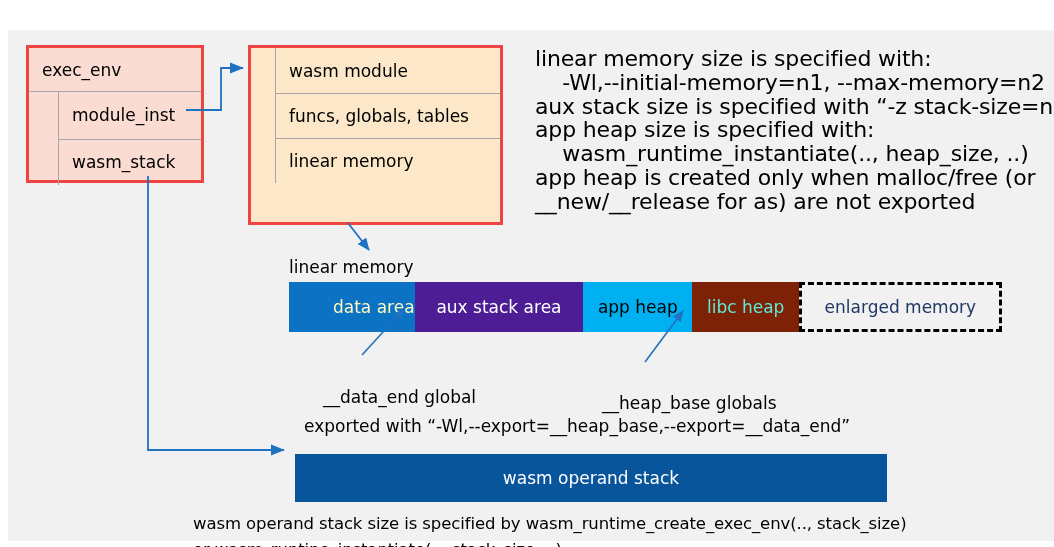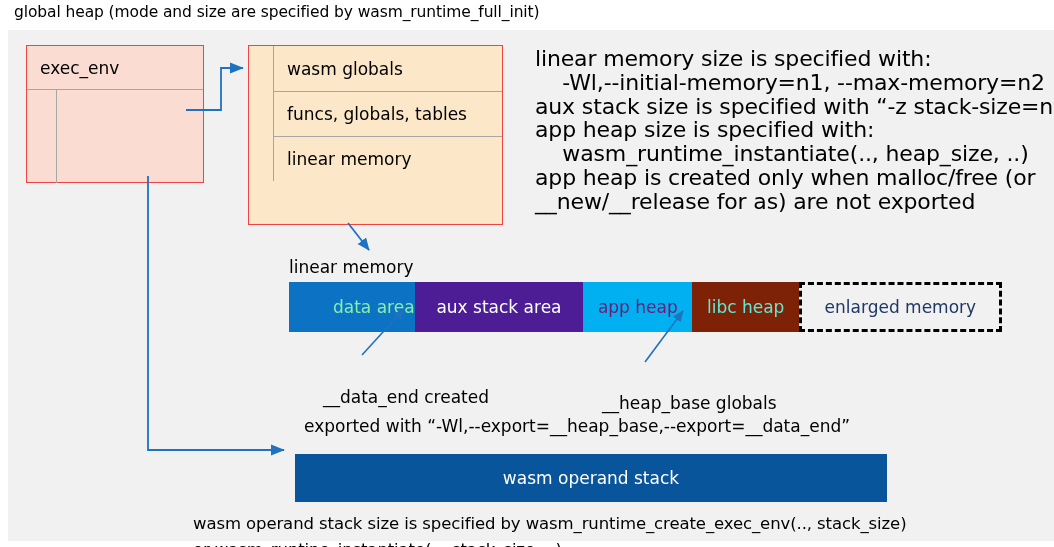--- a/index.html
+++ b/index.html
@@ -29,21 +29,21 @@
     top: 3px;
     font-size: 15.5px;
     color: #000000;
     white-space: nowrap;
     letter-spacing: -0.1px;
   }
 
   
   .struct {
     position: absolute;
-    border: 1px solid #ef4444;
+    border: 3px solid #ef4444;
     box-sizing: border-box;
   }
   .struct .hdr {
     box-sizing: border-box;
     border-bottom: 1px solid #a6a6a6;
     display: flex;
     align-items: center;
     padding-left: 13px;
     font-size: 17px;
     color: #000;
@@ -172,62 +172,63 @@
     left: 0; top: 0;
     width: 1054px; height: 547px;
     pointer-events: none;
   }
 </style>
 </head>
 <body>
 
 <div id="root">
 
-  <div id="title">global heap (mode and size are specified by wasm_runtime_full_init)</div>
 
   <div id="panel">
 
     <div id="exec-env" class="struct">
       <div class="hdr">exec_env</div>
       <div class="body">
         <div class="gutter"></div>
         <div class="fields">
+          <div class="field">module_inst</div>
+          <div class="field">wasm_stack</div>
         </div>
       </div>
     </div>
 
     <div id="wmi" class="struct">
       <div class="body">
         <div class="gutter"></div>
         <div class="fields">
-          <div class="field">wasm globals</div>
+          <div class="field">wasm module</div>
           <div class="field">funcs, globals, tables</div>
           <div class="field">linear memory</div>
         </div>
       </div>
     </div>
 
     <div id="notes">linear memory size is specified with:
     -Wl,--initial-memory=n1, --max-memory=n2
 aux stack size is specified with “-z stack-size=n”
 app heap size is specified with:
     wasm_runtime_instantiate(.., heap_size, ..)
 app heap is created only when malloc/free (or
 __new/__release for as) are not exported</div>
 
     <div id="lm-label">linear memory</div>
     <div id="mem-bar">
-        <div class="seg" style="flex: 0 0 16.5%; background: rgb(11, 114, 196); color: #86efac; padding-left: 44px;">data area</div>
+        <div class="seg" style="flex: 0 0 16.5%; background: rgb(11, 114, 196); color: #fef9c3; padding-left: 44px;">data area</div>
         <div class="seg" style="flex: 0 0 24%; background: #4c1d95; color: rgb(255, 255, 255);">aux stack area</div>
-        <div class="seg" style="flex: 0 0 15.5%; background: rgb(0, 176, 240); color: #701a75;">app heap</div>
+        <div class="seg" style="flex: 0 0 15.5%; background: rgb(0, 176, 240); color: #000000;">app heap</div>
         <div class="seg" style="flex: 0 0 15.2%; background: rgb(125, 34, 6); color: #5eead4;">libc heap</div>
         <div class="seg dashed" style="flex: 0 0 28.8%; color: rgb(31, 56, 100);">enlarged memory</div>
       </div>
 
-    <div class="anno" id="anno-data-end">__data_end created</div>
+    <div class="anno" id="anno-data-end">__data_end global</div>
     <div class="anno" id="anno-heap-base">__heap_base globals</div>
     <div class="anno" id="anno-exported">exported with “-Wl,--export=__heap_base,--export=__data_end”</div>
 
     <div id="op-stack">wasm operand stack</div>
     <div id="op-note">wasm operand stack size is specified by wasm_runtime_create_exec_env(.., stack_size)
 or wasm_runtine_instantiate(.., stack_size, ..)</div>
 
   </div>
 
   <svg class="overlay" viewBox="0 0 1054 547">

